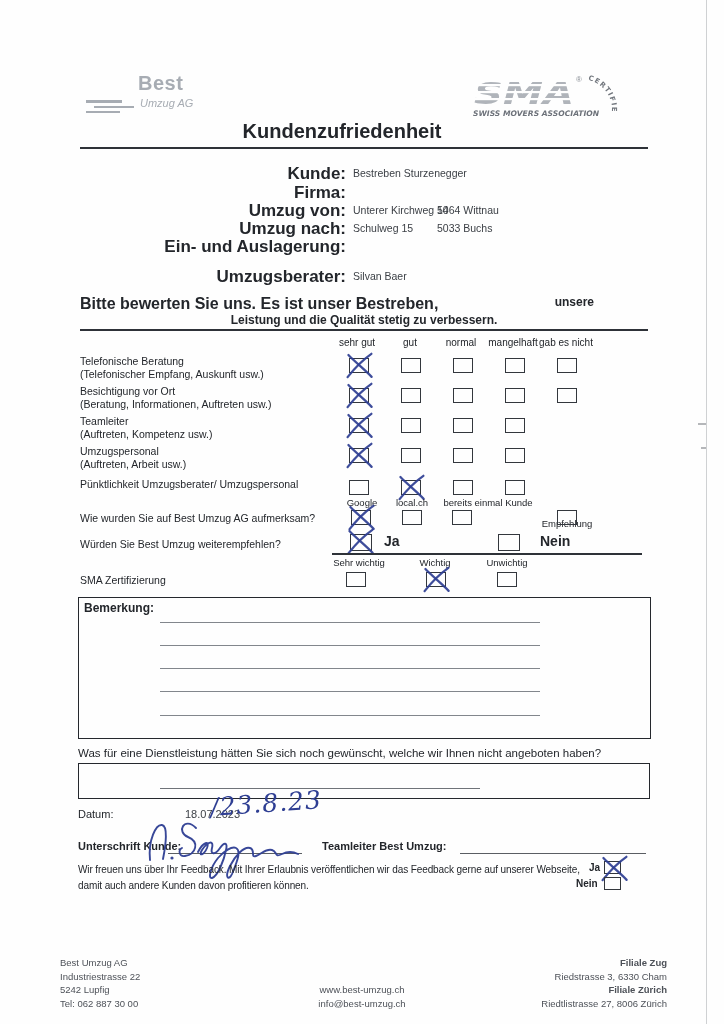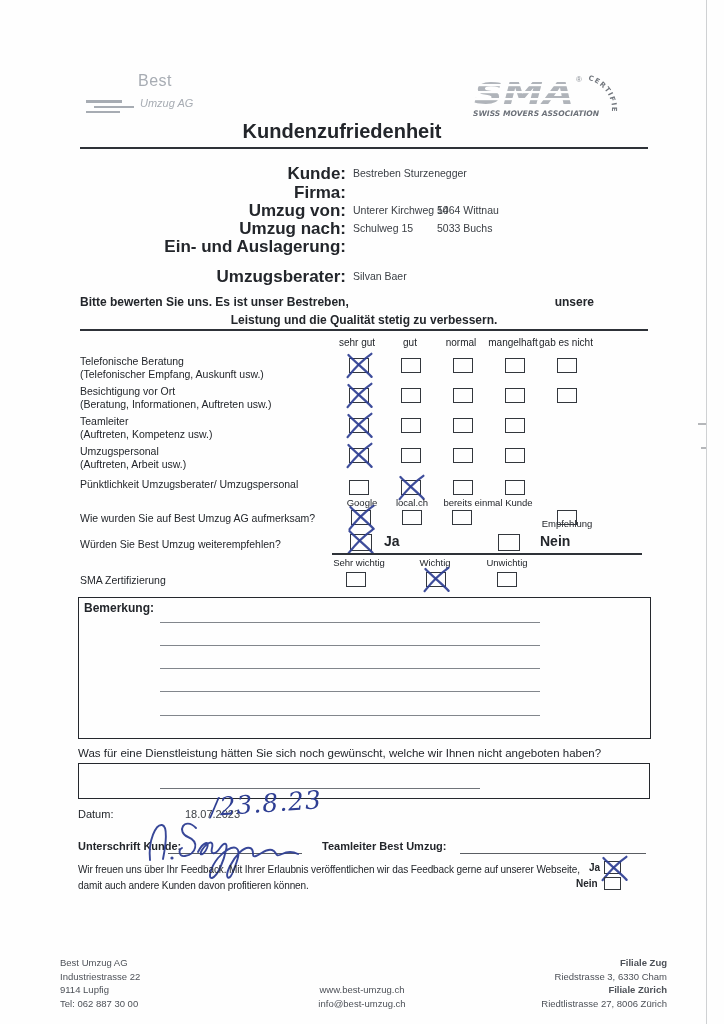--- a/index.html
+++ b/index.html
@@ -2,38 +2,38 @@
 <html><head>
 <meta charset="utf-8">
 <style>
   html,body{margin:0;padding:0;background:#e8e8e8;}
   .page{position:relative;width:724px;height:1024px;background:#fefefe;overflow:hidden;
         font-family:"Liberation Sans","DejaVu Sans",sans-serif;color:var(--ink,#23262b);}
   .abs{position:absolute;}
 
   
   .best-logo{position:absolute;left:86px;top:72px;width:150px;height:48px;}
-  .best-line1{position:absolute;left:52px;top:0;font-size:16px;font-weight:normal;color:var(--logo,#a7acb3);letter-spacing:.5px;}
+  .best-line1{position:absolute;left:52px;top:0;font-size:20px;font-weight:bold;color:var(--logo,#a7acb3);letter-spacing:.5px;}
   .best-line2{position:absolute;left:54px;top:25px;font-size:11px;color:var(--logo,#a7acb3);font-style:italic;}
   .speed{position:absolute;height:3px;background:var(--logo,#a7acb3);}
   .sma-logo{position:absolute;left:472px;top:64px;}
 
   
   .title{position:absolute;left:0;top:120px;width:684px;text-align:center;
          font-size:20px;font-weight:bold;}
   .rule{position:absolute;left:80px;width:568px;height:2px;background:#2e3238;}
 
   
   .frow{position:absolute;left:0;width:724px;height:18px;}
   .flabel{position:absolute;left:0;width:346px;text-align:right;font-weight:bold;font-size:17px;}
   .fvalue{position:absolute;left:353px;top:3px;font-size:10.5px;color:#3c4046;}
   .fvalue2{position:absolute;left:437px;top:3px;font-size:10.5px;color:#3c4046;}
 
   
-  .intro1{position:absolute;left:80px;top:295px;font-size:12px;font-weight:bold;}
+  .intro1{position:absolute;left:80px;top:295px;font-size:16px;font-weight:bold;}
   .intro1r{position:absolute;right:130px;top:295px;font-size:12px;font-weight:bold;}
   .intro2{position:absolute;left:80px;top:313px;width:568px;text-align:center;font-size:12px;font-weight:bold;}
 
   
   .colhead{position:absolute;top:337px;transform:translateX(-50%);font-size:10px;white-space:nowrap;}
   .rlabel{position:absolute;left:80px;width:260px;font-size:10.5px;line-height:13px;}
   .cbrow{position:absolute;left:0;top:0;width:724px;height:16px;}
   .cb{position:absolute;width:18px;height:13px;border:1.6px solid #33373d;background:transparent;overflow:visible;}
   .cb.sm{width:15px;height:11px;}
   .cb.lg{width:20px;height:15px;}
@@ -300,21 +300,21 @@
         <path d="M4 25 C 11 17, 21 8, 29 3"></path>
         <path d="M6 3 C 12 10, 22 19, 28 26"></path>
       </svg>
     </div>
   <div class="fb-yn" style="left:576px;top:878px;">Nein</div>
   <div class="cb sm" style="left:604px;top:877px;"></div>
 
   <div class="footer-left">
     <div>Best Umzug AG</div>
     <div>Industriestrasse 22</div>
-    <div>9114 Lupfig</div>
+    <div>5242 Lupfig</div>
     <div>Tel: 062 887 30 00</div>
   </div>
   <div class="footer-center">
     <div>www.best-umzug.ch</div>
     <div>info@best-umzug.ch</div>
   </div>
   <div class="footer-right">
     <div>Filiale Zug</div>
     <div>Riedstrasse 3, 6330 Cham</div>
     <div>Filiale Zürich</div>

